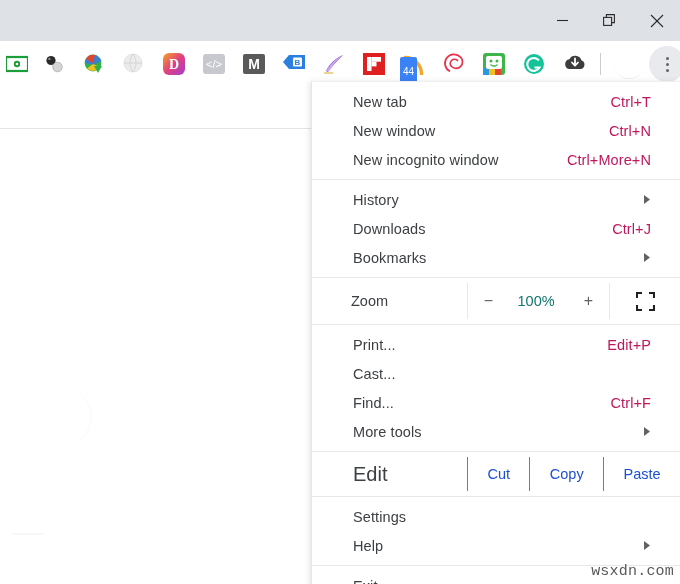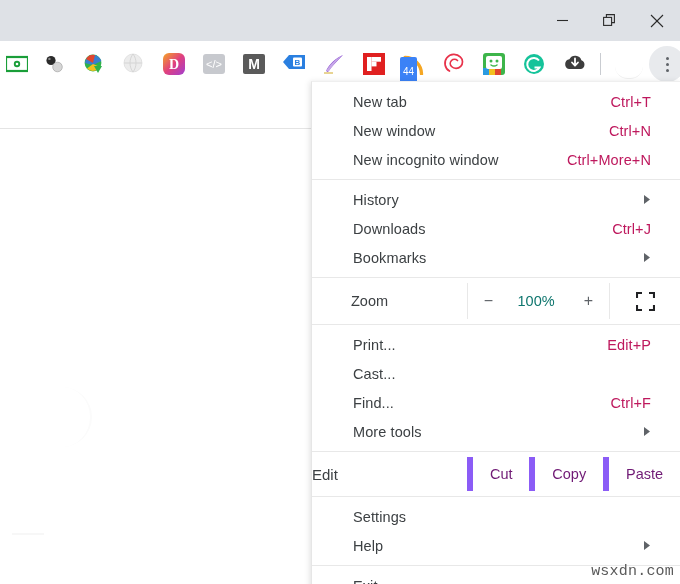--- a/index.html
+++ b/index.html
@@ -245,32 +245,33 @@
   .edit-row {
     display: flex;
     align-items: stretch;
     height: 34px;
   }
   .edit-label {
     flex: 0 0 auto;
     width: 155px;
     display: flex;
     align-items: center;
+    padding-left: 41px;
     box-sizing: border-box;
-    font-size: 15px;
+    font-size: 20px;
     color: #3c4043;
   }
   .edit-act {
     flex: 1 1 auto;
     display: flex;
     align-items: center;
     justify-content: center;
     font-size: 14.5px;
-    color: #701a75;
-    border-left: 6px solid #8b5cf6;
+    color: #1d4ed8;
+    border-left: 1px solid #8b5cf6;
     cursor: default;
   }
 
   .watermark {
     position: absolute;
     right: 6px;
     bottom: 4px;
     font-size: 15px;
     color: #5a5a5a;
     font-family: Liberation Mono, monospace;

